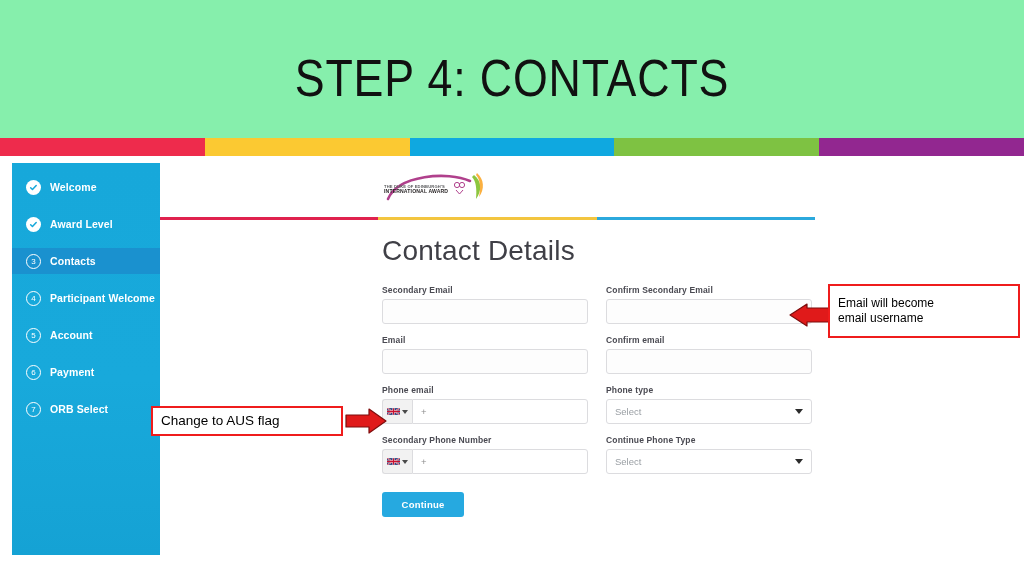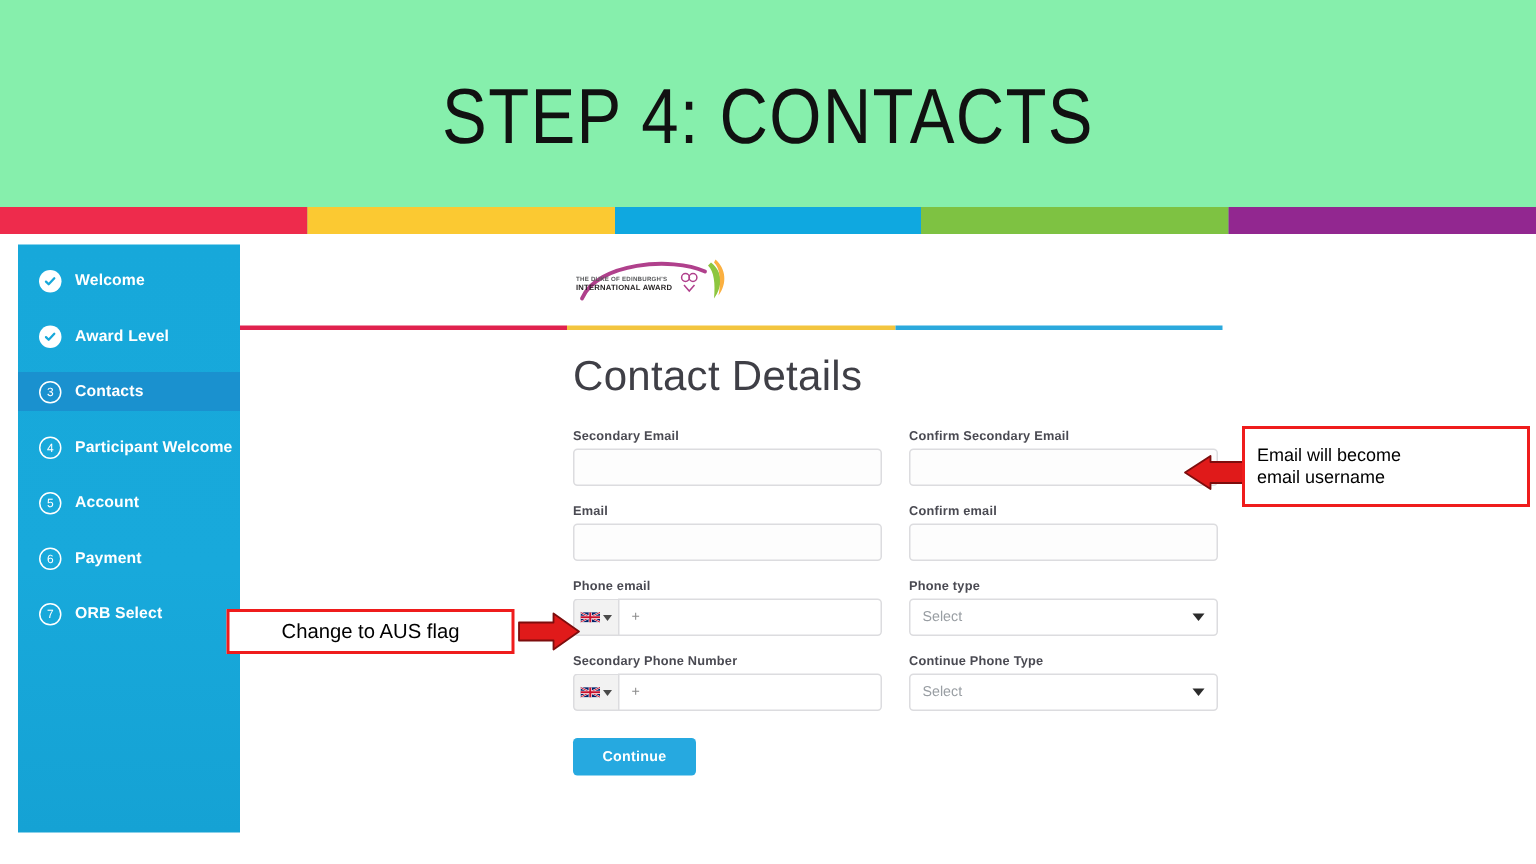--- a/index.html
+++ b/index.html
@@ -119,21 +119,21 @@
     letter-spacing:0.2px;
   }
 
   
   .callout{
     position:absolute;border:2.5px solid #ef1c1c;background:#ffffff;
     box-sizing:border-box;display:flex;align-items:center;
     padding:0 8px;color:#000000;line-height:1.25;
   }
   #callout-email{left:828px;top:284px;width:192px;height:54px;font-size:12px;}
-  #callout-flag{left:151px;top:406px;width:192px;height:30px;font-size:13.5px;justify-content:center;}
+  #callout-flag{left:151px;top:406px;width:192px;height:30px;font-size:13.5px;}
 
   .arrow{position:absolute;}
   #arrow-email{left:789px;top:303px;width:44px;height:24px;}
   #arrow-flag{left:345px;top:407px;width:42px;height:28px;}
 </style>
 </head>
 <body>
 
 <div id="stage">
 

